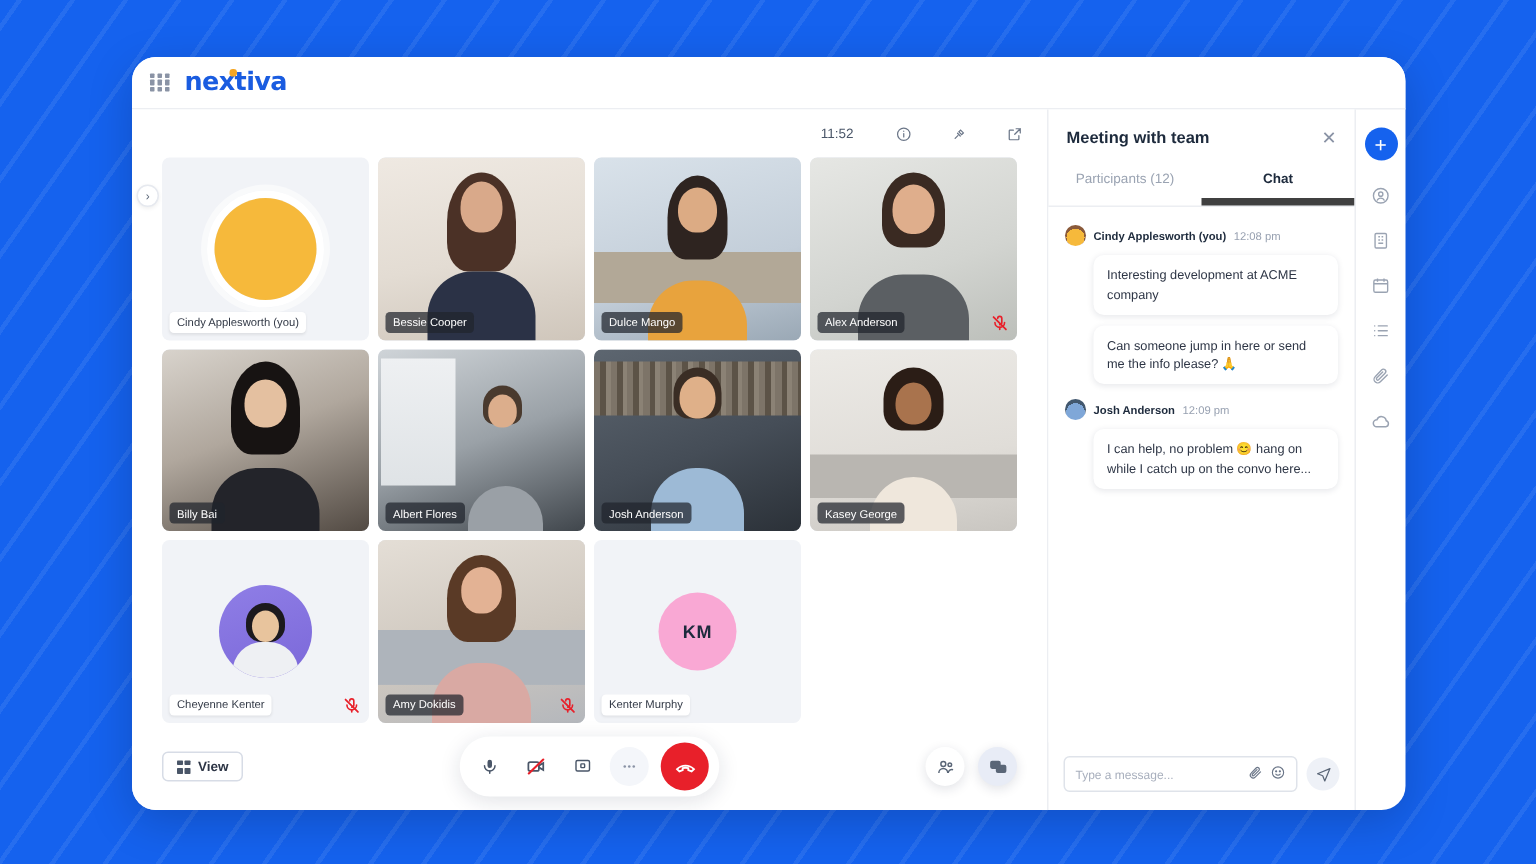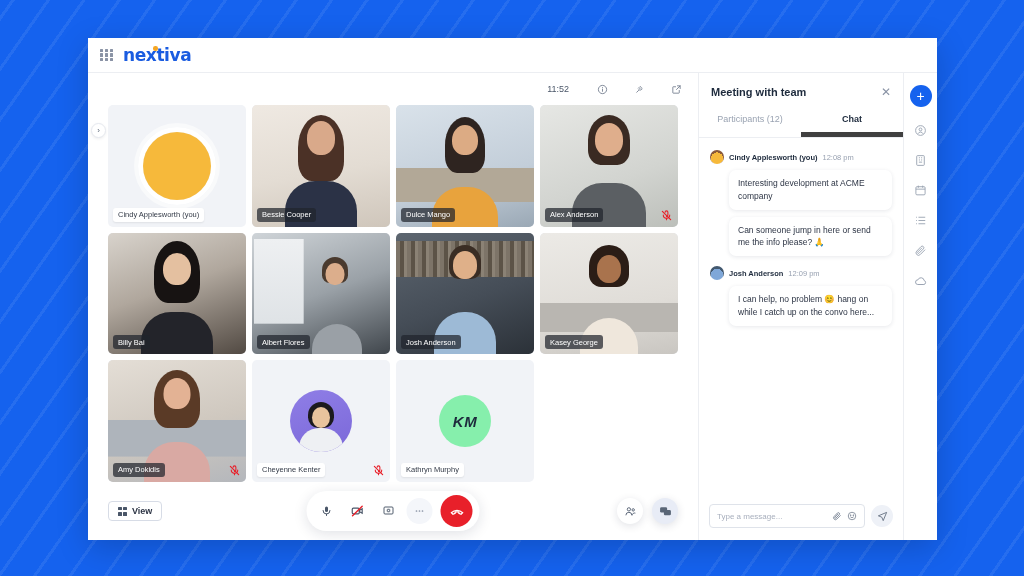--- a/index.html
+++ b/index.html
@@ -18,21 +18,21 @@
         rgba(255,255,255,0.00) 26px,
         rgba(255,255,255,0.075) 26px,
         rgba(255,255,255,0.075) 29px),
       #1562ee;
   }
   .app {
     position: absolute;
     left: 88px; top: 38px;
     width: 849px; height: 502px;
     background: #ffffff;
-    border-radius: 0;
+    border-radius: 16px;
     box-shadow: 0 8px 30px rgba(0,0,0,0.18);
     overflow: hidden;
     display: flex; flex-direction: column;
   }
   
   .topbar {
     height: 35px; flex: 0 0 35px;
     display: flex; align-items: center;
     padding: 0 10px 0 12px;
     border-bottom: 1px solid #eceef2;
@@ -93,23 +93,23 @@
   .mute-badge svg { width: 100%; height: 100%; display: block; }
   
   .tile.self { background: #f1f3f7; display:flex; align-items:center; justify-content:center; }
   .ring { width: 78px; height: 78px; border-radius: 50%;
     border: 5px solid rgba(255,255,255,0.95);
     box-shadow: 0 0 0 4px rgba(255,255,255,0.55);
     display: flex; align-items: center; justify-content: center; }
   .ring .face { width: 100%; height: 100%; border-radius: 50%;
     background: radial-gradient(circle at 50% 78%, #f6b93b 0 100%); position: relative;
     overflow: hidden; }
-  .initials-circle { width: 52px; height: 52px; border-radius: 50%; background: #86efac;
+  .initials-circle { width: 52px; height: 52px; border-radius: 50%; background: #f9a8d4;
     display: flex; align-items: center; justify-content: center;
-    font-size: 15px; font-weight: 700; color: #1d2a3c; letter-spacing: 0.5px; font-style: italic; }
+    font-size: 12px; font-weight: 700; color: #1d2a3c; letter-spacing: 0.5px; }
   .purple-circle { width: 62px; height: 62px; border-radius: 50%;
     background: linear-gradient(160deg,#8f7ee6,#7b68d9); position: relative; overflow: hidden; }
   
   .scene { position: absolute; inset: 0; }
   .scene .bg { position: absolute; inset: 0; }
   .scene .head { position: absolute; left: 50%; transform: translateX(-50%);
     border-radius: 50% 50% 45% 45%; }
   .scene .hair { position: absolute; left: 50%; transform: translateX(-50%);
     border-radius: 50% 50% 30% 30%; }
   .scene .torso { position: absolute; left: 50%; transform: translateX(-50%);
@@ -319,59 +319,59 @@
             <div class="scene">
               <div class="bg" style="background:linear-gradient(170deg,#eceae6 0%,#e0ddd8 60%,#c9c6c1 100%)"></div>
               <div class="bg" style="background:linear-gradient(#b9b6b1,#b9b6b1) no-repeat 0 76%/100% 24%"></div>
               <div class="hair" style="width:40px;height:42px;top:12px;background:#2b1d16"></div>
               <div class="head" style="width:24px;height:28px;top:22px;background:#a9734d"></div>
               <div class="torso" style="width:58px;height:36px;background:#efe7dc"></div>
             </div>
             <span class="nametag">Kasey George</span>
           </div>
 
+          <div class="tile placeholder" style="display:flex;align-items:center;justify-content:center">
+            <div class="purple-circle">
+              <div style="position:absolute;left:50%;transform:translateX(-50%);top:12px;width:26px;height:26px;border-radius:50% 50% 40% 40%;background:#1c1a1e"></div>
+              <div style="position:absolute;left:50%;transform:translateX(-50%);top:17px;width:18px;height:21px;border-radius:50%;background:#e8c49d"></div>
+              <div style="position:absolute;left:50%;transform:translateX(-50%);bottom:0;width:44px;height:24px;border-radius:20px 20px 0 0;background:#eef0f3"></div>
+            </div>
+            <span class="nametag">Cheyenne Kenter</span>
+            <span class="mute-badge">
+              <svg viewBox="0 0 24 24" fill="none" stroke="#e8202a" stroke-width="2.4" stroke-linecap="round">
+                <path d="M9 5a3 3 0 016 0v6a3 3 0 01-3 3"></path>
+                  <path d="M5 11a7 7 0 0014 0"></path>
+                  <path d="M12 18v3"></path>
+                <path d="M3 3l18 18" stroke="#e8202a" stroke-width="2.6"></path>
+              </svg>
+            </span>
+          </div>
+
           <div class="tile">
             <div class="scene">
               <div class="bg" style="background:linear-gradient(165deg,#e4ded6 0%,#cfc8bf 55%,#b4b7bc 100%)"></div>
               <div class="bg" style="background:linear-gradient(#aeb4bb,#aeb4bb) no-repeat 0 70%/100% 30%"></div>
               <div class="hair" style="width:46px;height:58px;top:10px;background:#5a3a26"></div>
               <div class="head" style="width:27px;height:31px;top:18px;background:#e3b294"></div>
               <div class="torso" style="width:66px;height:40px;background:#d9a9a3"></div>
             </div>
             <span class="nametag">Amy Dokidis</span>
             <span class="mute-badge">
               <svg viewBox="0 0 24 24" fill="none" stroke="#e8202a" stroke-width="2.4" stroke-linecap="round">
                 <path d="M9 5a3 3 0 016 0v6a3 3 0 01-3 3"></path>
                   <path d="M5 11a7 7 0 0014 0"></path>
                   <path d="M12 18v3"></path>
                 <path d="M3 3l18 18" stroke="#e8202a" stroke-width="2.6"></path>
               </svg>
             </span>
           </div>
 
           <div class="tile placeholder" style="display:flex;align-items:center;justify-content:center">
-            <div class="purple-circle">
-              <div style="position:absolute;left:50%;transform:translateX(-50%);top:12px;width:26px;height:26px;border-radius:50% 50% 40% 40%;background:#1c1a1e"></div>
-              <div style="position:absolute;left:50%;transform:translateX(-50%);top:17px;width:18px;height:21px;border-radius:50%;background:#e8c49d"></div>
-              <div style="position:absolute;left:50%;transform:translateX(-50%);bottom:0;width:44px;height:24px;border-radius:20px 20px 0 0;background:#eef0f3"></div>
-            </div>
-            <span class="nametag">Cheyenne Kenter</span>
-            <span class="mute-badge">
-              <svg viewBox="0 0 24 24" fill="none" stroke="#e8202a" stroke-width="2.4" stroke-linecap="round">
-                <path d="M9 5a3 3 0 016 0v6a3 3 0 01-3 3"></path>
-                  <path d="M5 11a7 7 0 0014 0"></path>
-                  <path d="M12 18v3"></path>
-                <path d="M3 3l18 18" stroke="#e8202a" stroke-width="2.6"></path>
-              </svg>
-            </span>
-          </div>
-
-          <div class="tile placeholder" style="display:flex;align-items:center;justify-content:center">
             <div class="initials-circle">KM</div>
-            <span class="nametag">Kathryn Murphy</span>
+            <span class="nametag">Kenter Murphy</span>
           </div>
 
         </div>
       </div>
 
       <div class="controls">
         <div class="view-btn">
           <span class="vg">
               <i></i>
               <i></i>

